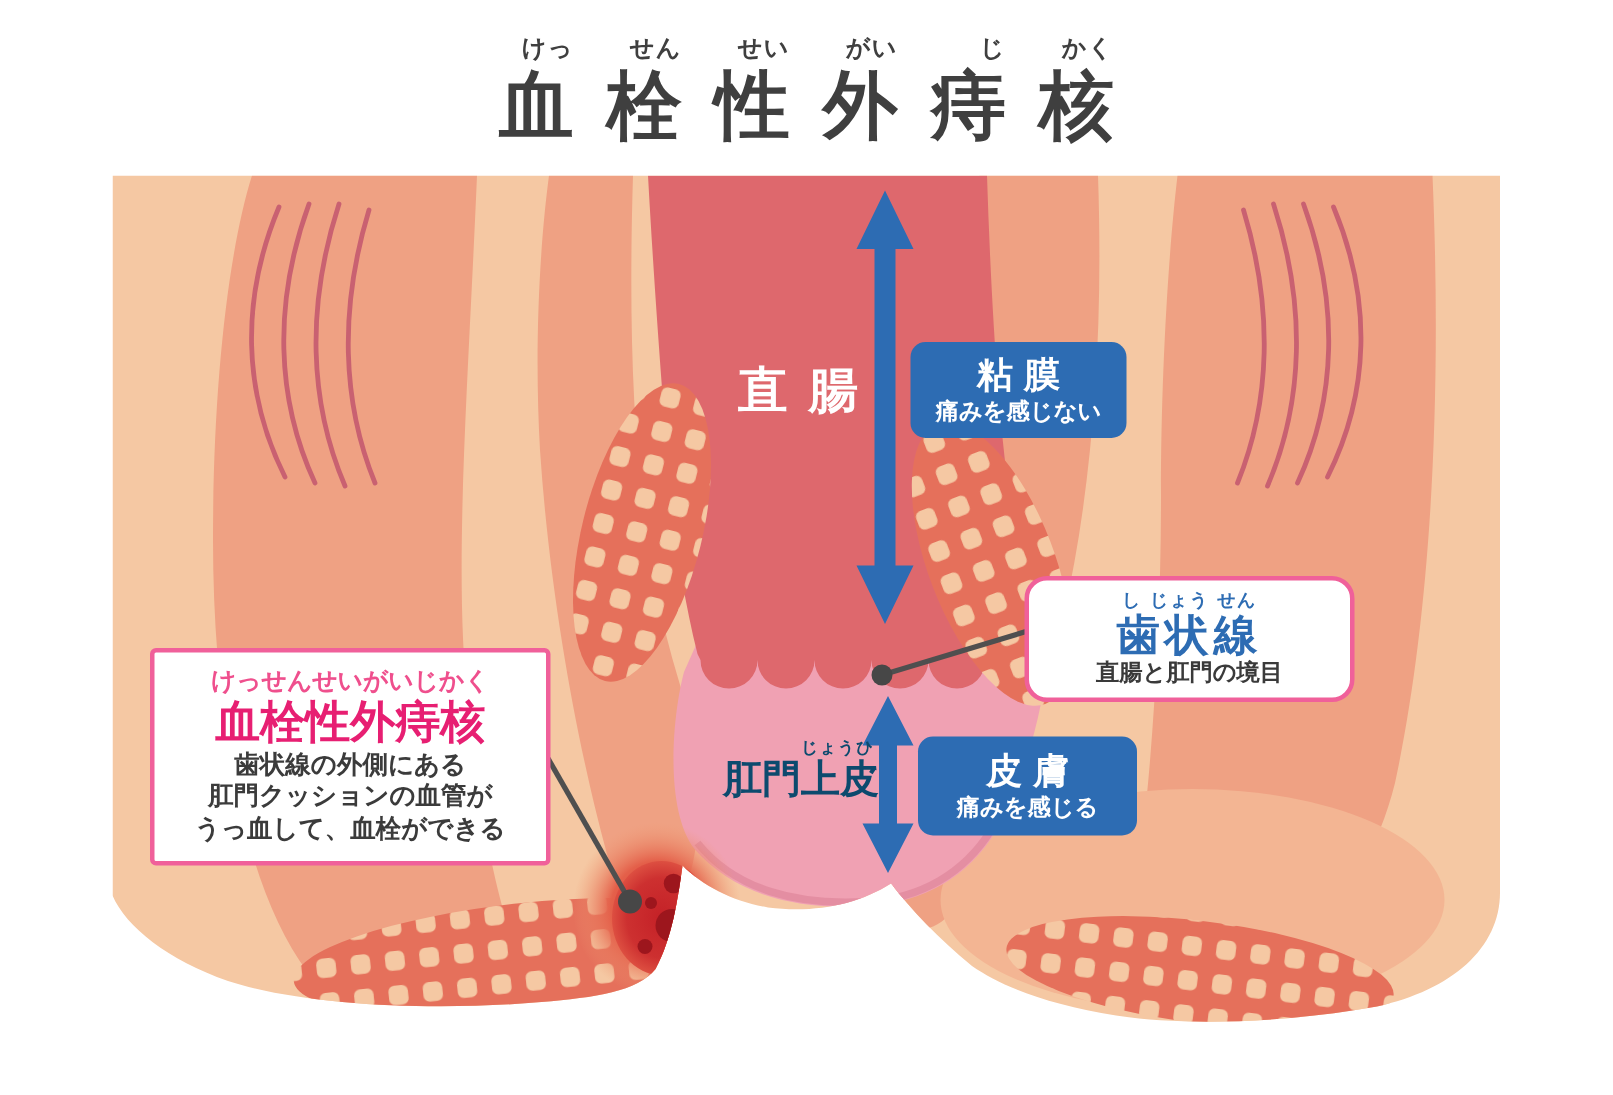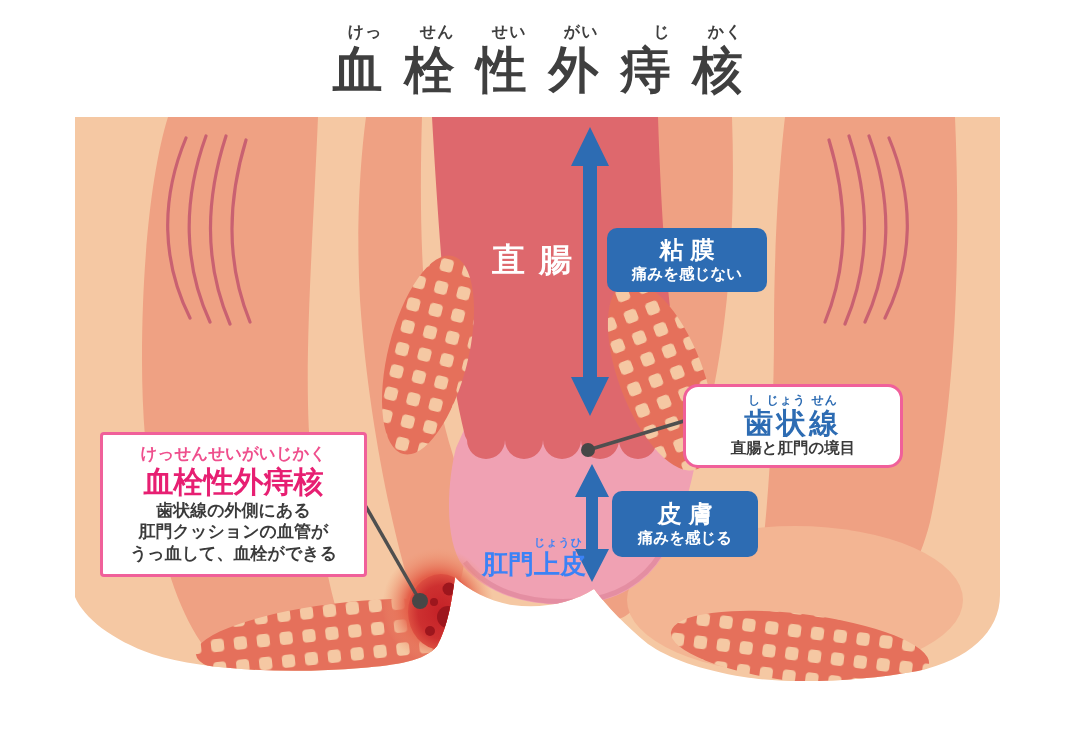--- a/index.html
+++ b/index.html
@@ -8,29 +8,29 @@
   #anatomy{position:absolute;left:0;top:0;}
 
   
   .title-row{position:absolute;top:24px;left:0;right:0;display:flex;justify-content:center;gap:22px;color:#3f3f3f;}
   .tchar{display:flex;flex-direction:column;align-items:flex-end;}
   .furi{font-size:16px;font-weight:600;letter-spacing:1px;line-height:1;margin-bottom:5px;}
   .kanji{font-size:50px;font-weight:600;line-height:1.02;}
 
   
   .rectum-label{position:absolute;left:492px;top:238px;color:#ffffff;font-size:33px;font-weight:600;letter-spacing:14px;white-space:nowrap;}
-  .anal-label{position:absolute;left:482px;top:493px;color:#3b82f6;white-space:nowrap;margin-top:44px;}
+  .anal-label{position:absolute;left:482px;top:493px;color:#0c4a6e;white-space:nowrap;}
   .anal-label .afuri{display:block;font-size:11px;font-weight:700;margin-left:52px;line-height:1;margin-bottom:2px;letter-spacing:1px;}
   .anal-label .amain{display:block;font-size:26px;font-weight:700;line-height:1.1;}
 
   
   .blue-box{position:absolute;background:#2d6cb3;border-radius:10px;color:#ffffff;display:flex;flex-direction:column;align-items:center;justify-content:center;text-align:center;}
   .blue-box .bb-big{font-size:24px;font-weight:700;letter-spacing:.3em;padding-left:.3em;line-height:1.2;white-space:nowrap;}
   .blue-box .bb-small{font-size:15.5px;font-weight:700;line-height:1.2;white-space:nowrap;}
-  #mucosa-box{left:607px;top:228px;width:160px;height:64px;}
+  #mucosa-box{left:607px;top:228px;width:144px;height:64px;}
   #skin-box{left:612px;top:491px;width:146px;height:66px;}
 
   
   .callout{position:absolute;background:#ffffff;border:3.5px solid #f0609a;border-radius:4px;display:flex;flex-direction:column;align-items:center;justify-content:center;text-align:center;box-sizing:border-box;}
   #dentate-callout{left:683px;top:384px;width:220px;height:84px;border-radius:15px;}
   #dentate-callout .c-furi{font-size:12px;font-weight:700;color:#2d6cb3;line-height:1;margin-bottom:2px;letter-spacing:1px;}
   #dentate-callout .c-main{font-size:29px;font-weight:700;color:#2d6cb3;letter-spacing:.12em;line-height:1.1;white-space:nowrap;}
   #dentate-callout .c-sub{font-size:15.5px;font-weight:700;color:#3a3a3a;line-height:1.15;white-space:nowrap;}
 
   #hem-callout{left:100px;top:432px;width:267px;height:145px;}

